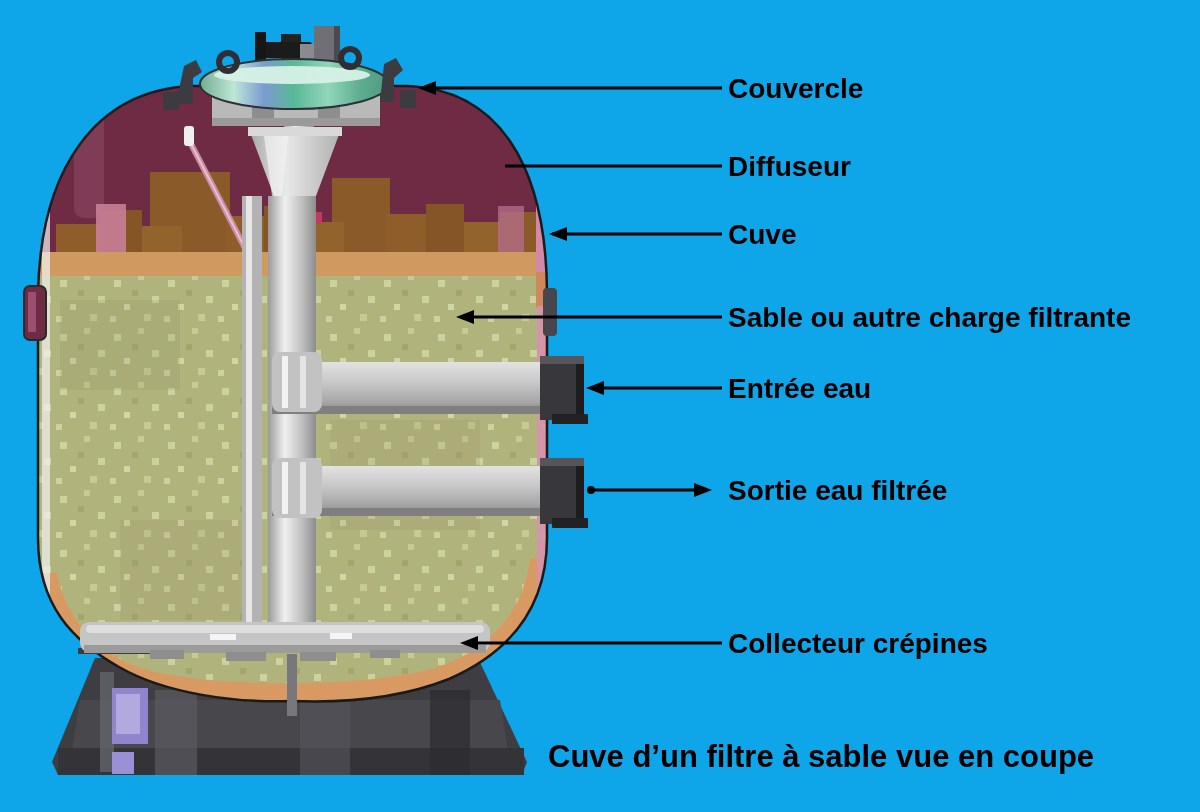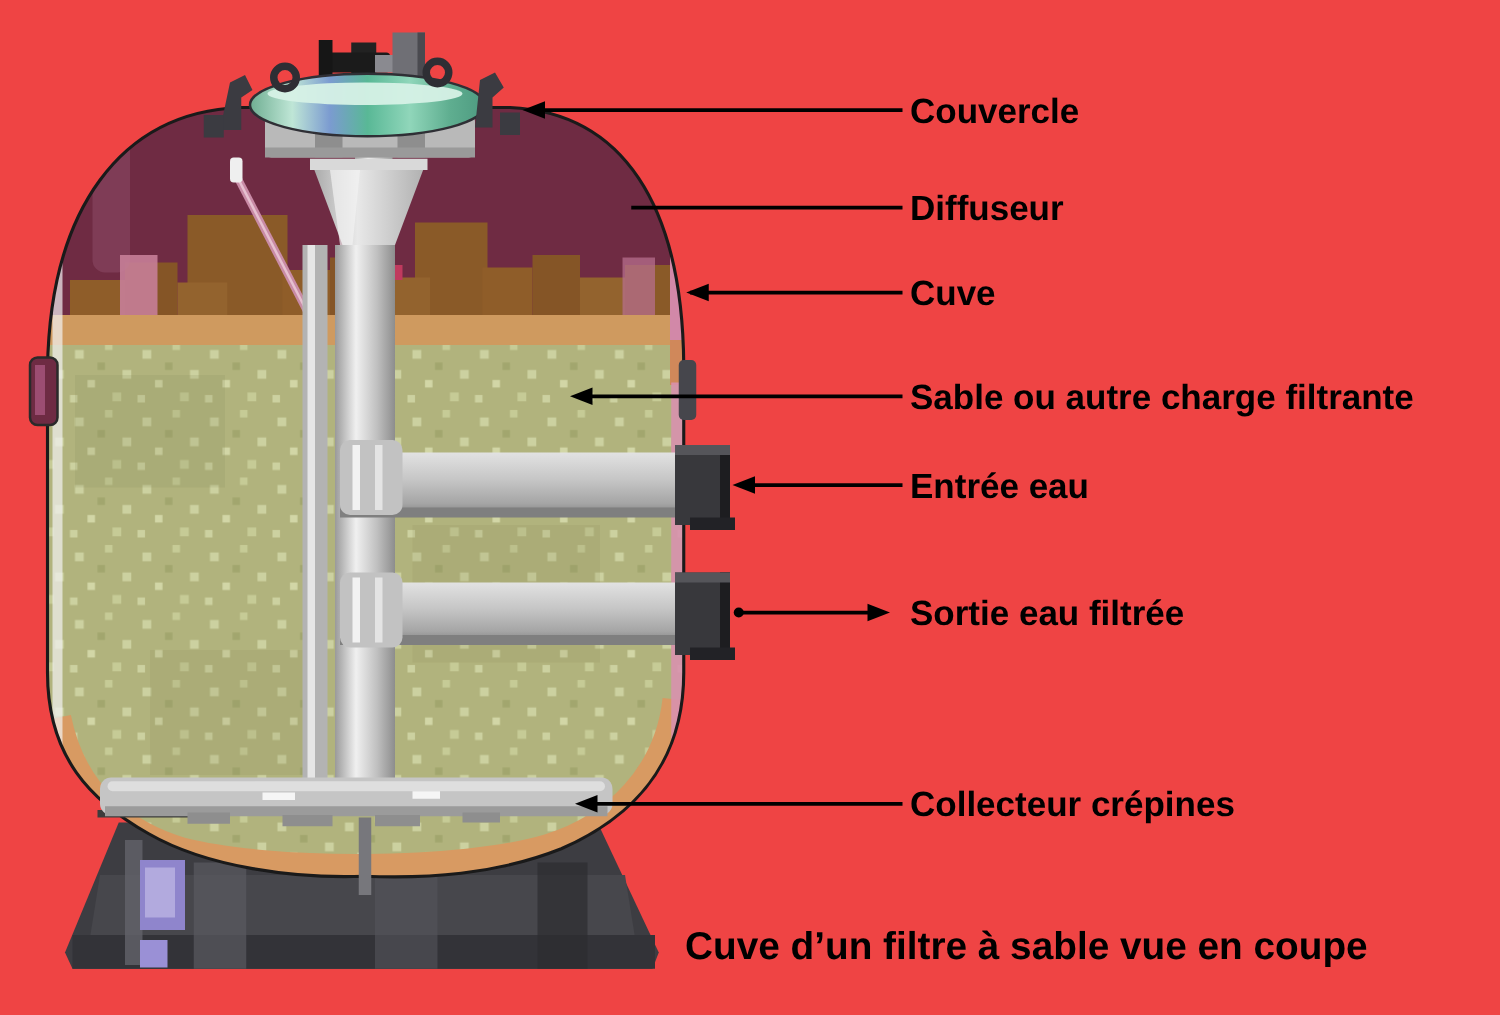--- a/index.html
+++ b/index.html
@@ -1,16 +1,16 @@
 <!DOCTYPE html>
 <html><head>
 <meta charset="utf-8">
 <style>
   html,body{margin:0;padding:0;background:#ffffff;}
-  .canvas{position:relative;width:1200px;height:812px;background:#ef4444;overflow:hidden;
+  .canvas{position:relative;width:1200px;height:812px;background:#0ea5e9;overflow:hidden;
           font-family:"Liberation Sans", sans-serif;}
   svg{display:block;}
   text{font-family:"Liberation Sans", sans-serif;font-weight:bold;fill:#000000;}
   .label{font-size:28px;}
   .caption{font-size:31px;}
 </style>
 </head>
 <body>
 
 <div class="canvas">

